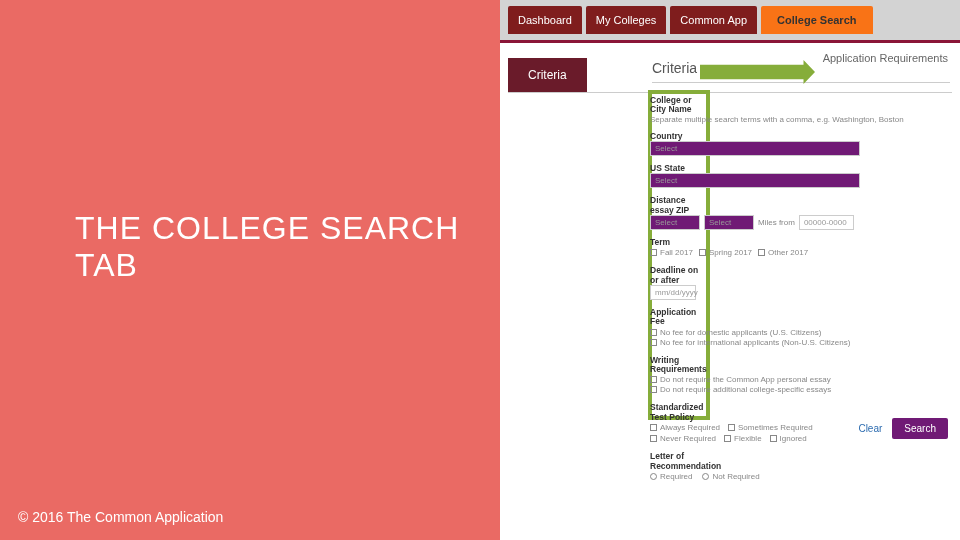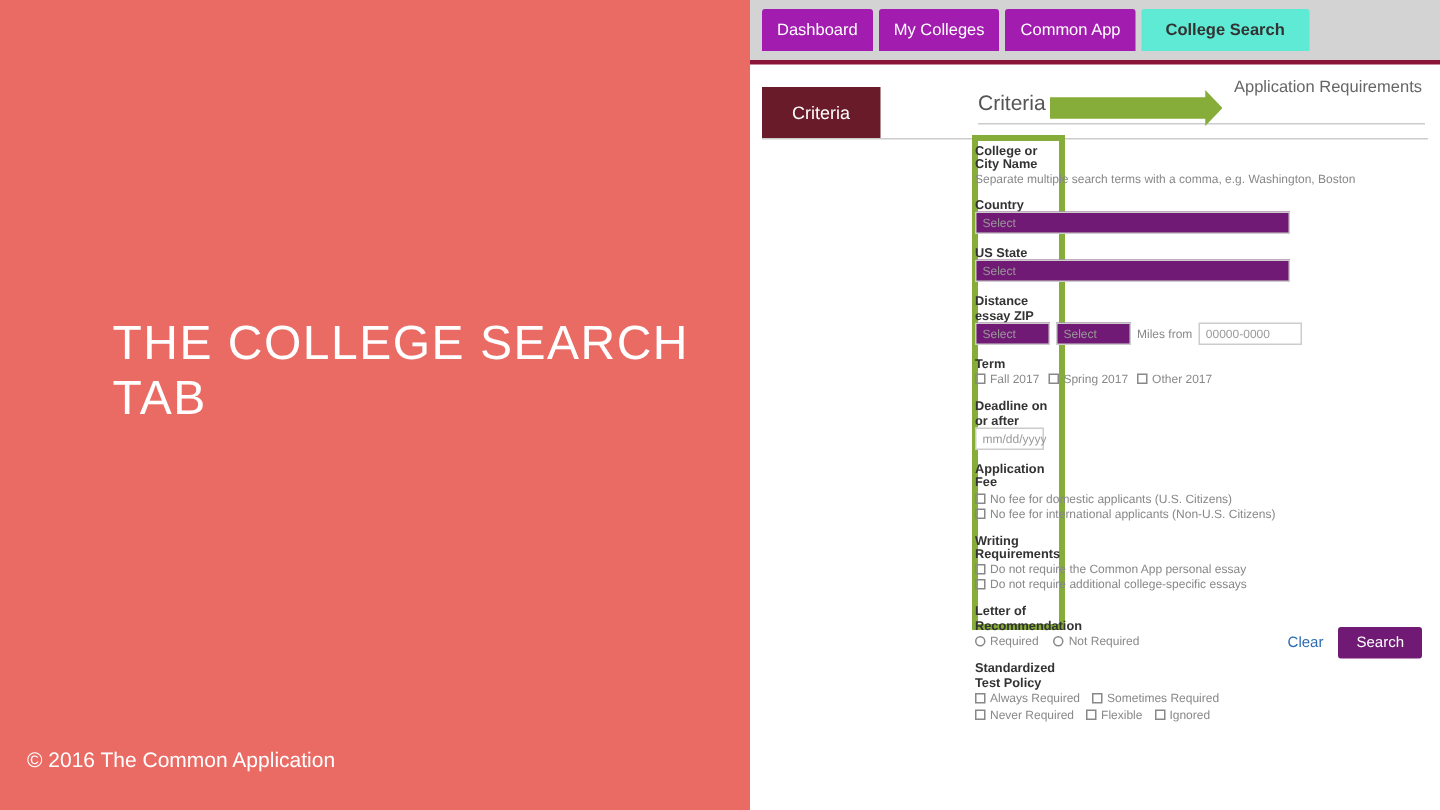--- a/index.html
+++ b/index.html
@@ -24,21 +24,21 @@
     top: 210px;
     color: #fff;
     font-size: 32px;
     font-weight: 400;
     letter-spacing: 1px;
     line-height: 1.15;
   }
   .copyright {
     position: absolute;
     left: 18px;
-    bottom: 26px;
+    bottom: 15px;
     color: #fff;
     font-size: 14px;
   }
 
   
   .screenshot {
     position: absolute;
     left: 500px;
     top: 0;
     width: 460px;
@@ -53,29 +53,29 @@
     height: 40px;
     background: #d3d3d3;
   }
   .nav-tabs {
     display: flex;
     gap: 4px;
     padding: 6px 0 0 8px;
     height: 34px;
   }
   .nav-tab {
-    background: #a21caf;
+    background: #7f1d1d;
     color: #fff;
     font-size: 11px;
     padding: 8px 10px;
     border-radius: 2px 2px 0 0;
     cursor: pointer;
   }
   .nav-tab.active {
-    background: #5eead4;
+    background: #f97316;
     color: #333;
     font-weight: bold;
     padding: 8px 16px;
   }
   .red-line {
     position: absolute;
     left: 0; right: 0;
     top: 40px;
     height: 3px;
     background: #8a1538;
@@ -254,21 +254,21 @@
       <div class="form-label">US State</div>
       <div class="form-field"><div class="faux-select" style="width:210px;">Select</div></div>
     </div>
 
     <div class="form-row">
       <div class="form-label">Distance essay ZIP</div>
       <div class="form-field" style="display:flex;gap:4px;align-items:center;">
         <div class="faux-select">Select</div>
         <div class="faux-select">Select</div>
         <span>Miles from</span>
-        <div class="faux-input" style="width:69px;">00000-0000</div>
+        <div class="faux-input" style="width:55px;">00000-0000</div>
       </div>
     </div>
 
     <div class="form-row">
       <div class="form-label">Term</div>
       <div class="form-field" style="display:flex;gap:6px;">
         <span class="chk-line">
             <span class="chk"></span>
             <span>Fall 2017</span>
           </span>
@@ -312,34 +312,20 @@
             <span>Do not require the Common App personal essay</span>
           </div>
         <div class="chk-line">
             <span class="chk"></span>
             <span>Do not require additional college-specific essays</span>
           </div>
       </div>
     </div>
 
     <div class="form-row">
-      <div class="form-label">Letter of Recommendation</div>
-      <div class="form-field" style="display:flex;gap:10px;">
-        <span class="chk-line">
-            <span class="rad"></span>
-            <span>Required</span>
-          </span>
-        <span class="chk-line">
-            <span class="rad"></span>
-            <span>Not Required</span>
-          </span>
-      </div>
-    </div>
-
-    <div class="form-row">
       <div class="form-label">Standardized Test Policy</div>
       <div class="form-field">
         <div style="display:flex;gap:8px;flex-wrap:wrap;">
           <span class="chk-line">
               <span class="chk"></span>
               <span>Always Required</span>
             </span>
           <span class="chk-line">
               <span class="chk"></span>
               <span>Sometimes Required</span>
@@ -352,20 +338,34 @@
             </span>
           <span class="chk-line">
               <span class="chk"></span>
               <span>Flexible</span>
             </span>
           <span class="chk-line">
               <span class="chk"></span>
               <span>Ignored</span>
             </span>
         </div>
+      </div>
+    </div>
+
+    <div class="form-row">
+      <div class="form-label">Letter of Recommendation</div>
+      <div class="form-field" style="display:flex;gap:10px;">
+        <span class="chk-line">
+            <span class="rad"></span>
+            <span>Required</span>
+          </span>
+        <span class="chk-line">
+            <span class="rad"></span>
+            <span>Not Required</span>
+          </span>
       </div>
     </div>
 
   </div>
 
   <div class="btn-row">
     <span class="clear-link">Clear</span>
     <span class="search-btn">Search</span>
   </div>
 

